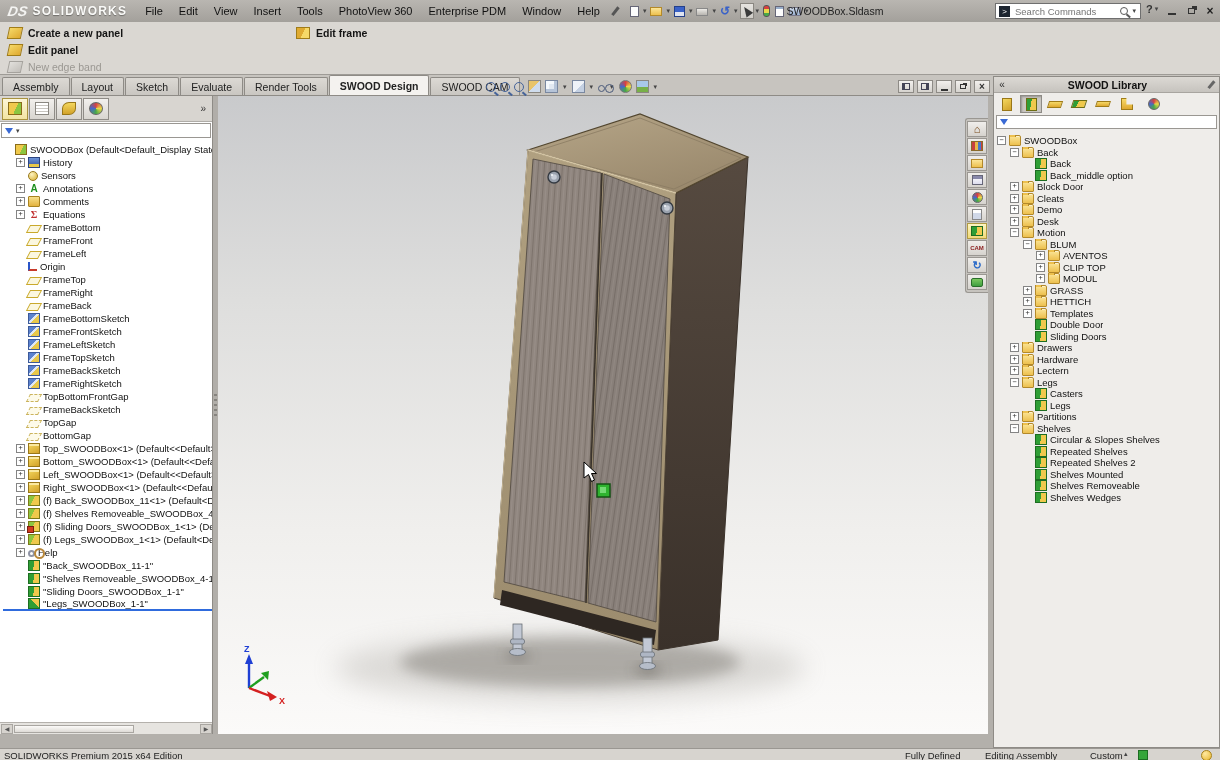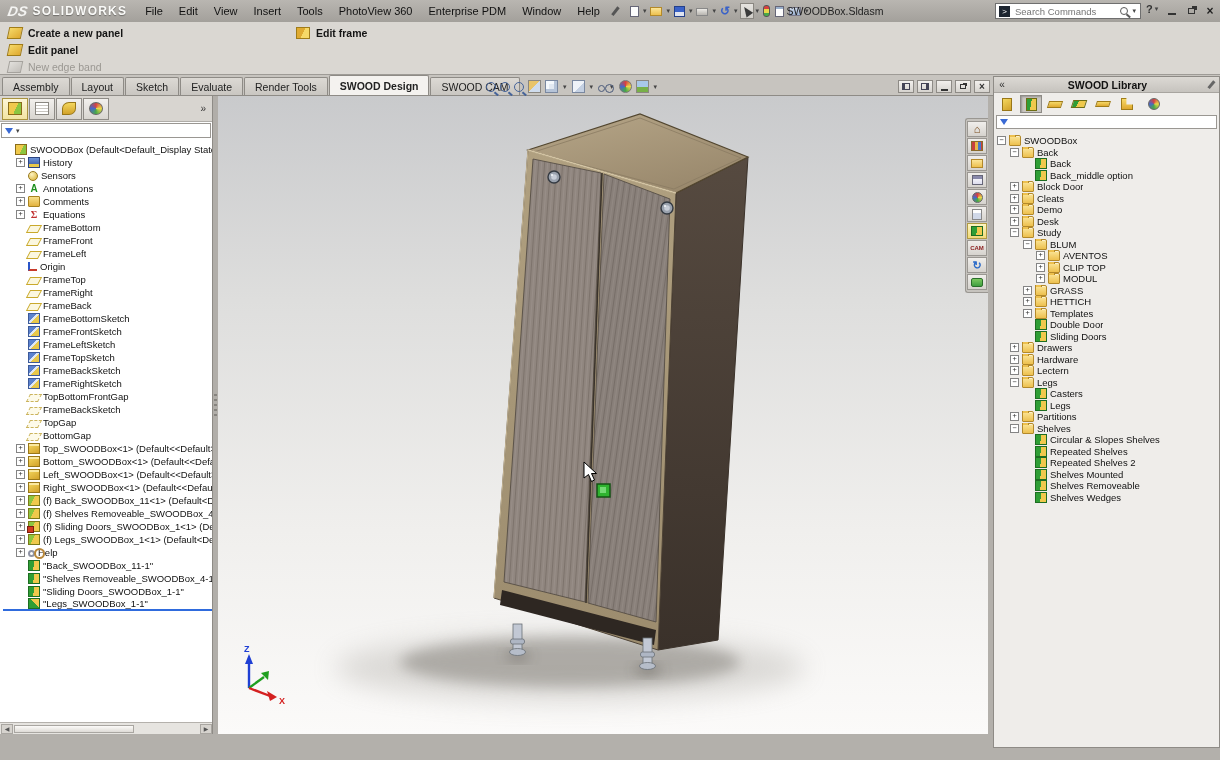--- a/index.html
+++ b/index.html
@@ -817,21 +817,21 @@
         <div class="trow">
           <span class="tind" style="width: 13px;"></span>
           <span class="texp">+</span>
           <span class="ic ic-folder"></span>
           <span class="tlbl">Desk</span>
         </div>
         <div class="trow">
           <span class="tind" style="width: 13px;"></span>
           <span class="texp">−</span>
           <span class="ic ic-folder"></span>
-          <span class="tlbl">Study</span>
+          <span class="tlbl">Motion</span>
         </div>
         <div class="trow">
           <span class="tind" style="width: 26px;"></span>
           <span class="texp">−</span>
           <span class="ic ic-folder"></span>
           <span class="tlbl">BLUM</span>
         </div>
         <div class="trow">
           <span class="tind" style="width: 39px;"></span>
           <span class="texp">+</span>
@@ -961,13 +961,22 @@
         <div class="trow">
           <span class="tind" style="width: 26px;"></span>
           <span class="texp hid"></span>
           <span class="ic ic-swood"></span>
           <span class="tlbl">Shelves Wedges</span>
         </div>
       </div>
   </div>
 
 
+  <div class="statusbar">
+    <span class="st-left">SOLIDWORKS Premium 2015 x64 Edition</span>
+    <span class="st-defined">Fully Defined</span>
+    <span class="st-mode">Editing Assembly</span>
+    <span class="st-config">Custom</span>
+    <span class="st-caret">▴</span>
+    <span class="st-green"></span>
+    <span class="st-yellow"></span>
+  </div>
 </div>
 
 </body></html>

